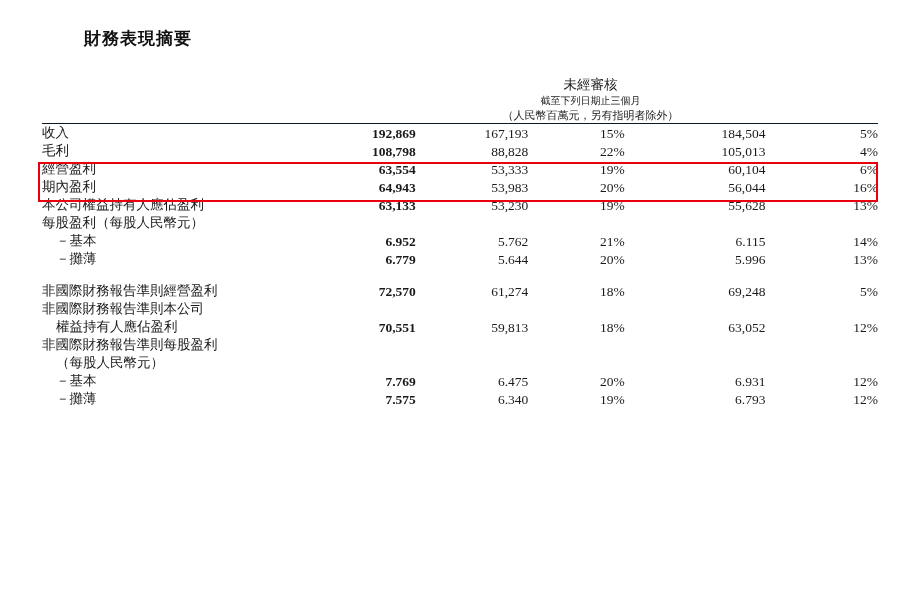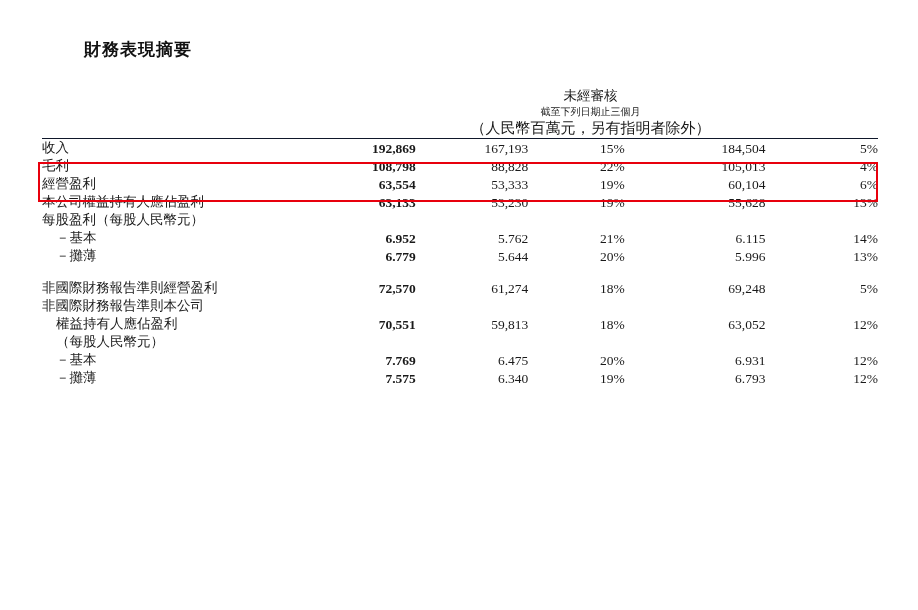--- a/index.html
+++ b/index.html
@@ -13,21 +13,21 @@
     font-family: "Liberation Serif", "DejaVu Serif", serif;
     color: #1a1a1a;
     position: relative;
     overflow: hidden;
   }
   .page {
     position: relative;
     width: 918px;
     height: 610px;
     box-sizing: border-box;
-    padding: 34px 42px 0 42px;
+    padding: 23px 42px 0 42px;
     border-radius: 9px;
   }
   .title {
     font-family: "Liberation Sans", "DejaVu Sans", sans-serif;
     font-weight: bold;
     font-size: 17px;
     letter-spacing: 1px;
     margin: 4px 0 0 42px;
     color: #111;
   }
@@ -60,21 +60,21 @@
     padding-bottom: 10px;
   }
   .hdr-col {
     text-align: center;
     font-size: 13.5px;
     line-height: 1.45;
     padding-bottom: 2px;
   }
   .hdr-unit {
     text-align: center;
-    font-size: 15px;
+    font-size: 11px;
     padding-bottom: 7px;
   }
   .rule-top {
     border-top: 1px solid #0f172a;
   }
   .row-label {
     text-align: left;
     padding: 3px 0 3px 0;
     white-space: nowrap;
   }
@@ -157,20 +157,28 @@
         </tr>
         <tr>
           <td class="row-label">經營盈利</td>
           <td class="num bold">63,554</td>
           <td class="num">53,333</td>
           <td class="pct">19%</td>
           <td class="num">60,104</td>
           <td class="pct2">6%</td>
         </tr>
         <tr>
+          <td class="row-label">期內盈利</td>
+          <td class="num bold">64,943</td>
+          <td class="num">53,983</td>
+          <td class="pct">20%</td>
+          <td class="num">56,044</td>
+          <td class="pct2">16%</td>
+        </tr>
+        <tr>
           <td class="row-label">本公司權益持有人應佔盈利</td>
           <td class="num bold">63,133</td>
           <td class="num">53,230</td>
           <td class="pct">19%</td>
           <td class="num">55,628</td>
           <td class="pct2">13%</td>
         </tr>
         <tr>
           <td class="row-label">每股盈利（每股人民幣元）</td>
           <td class="num"></td>
@@ -216,20 +224,28 @@
         </tr>
         <tr>
           <td class="row-label indent1">權益持有人應佔盈利</td>
           <td class="num bold">70,551</td>
           <td class="num">59,813</td>
           <td class="pct">18%</td>
           <td class="num">63,052</td>
           <td class="pct2">12%</td>
         </tr>
         <tr>
+          <td class="row-label">非國際財務報告準則每股盈利</td>
+          <td class="num"></td>
+          <td class="num"></td>
+          <td class="pct"></td>
+          <td class="num"></td>
+          <td class="pct2"></td>
+        </tr>
+        <tr>
           <td class="row-label indent1">（每股人民幣元）</td>
           <td class="num"></td>
           <td class="num"></td>
           <td class="pct"></td>
           <td class="num"></td>
           <td class="pct2"></td>
         </tr>
         <tr>
           <td class="row-label indent1">－基本</td>
           <td class="num bold">7.769</td>

